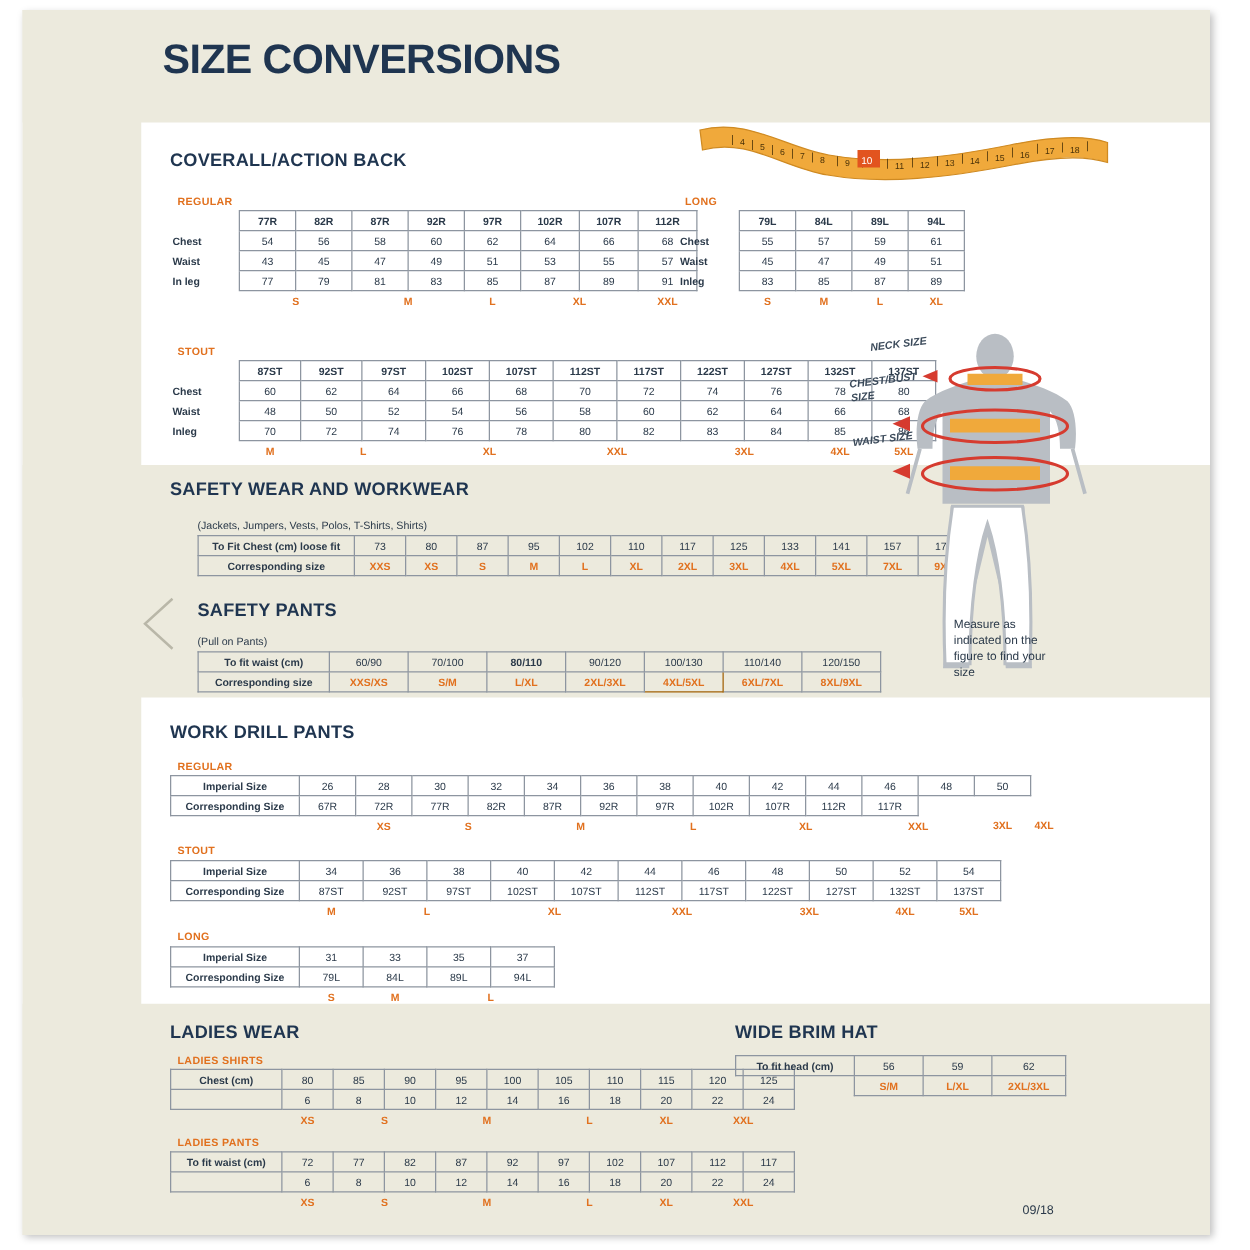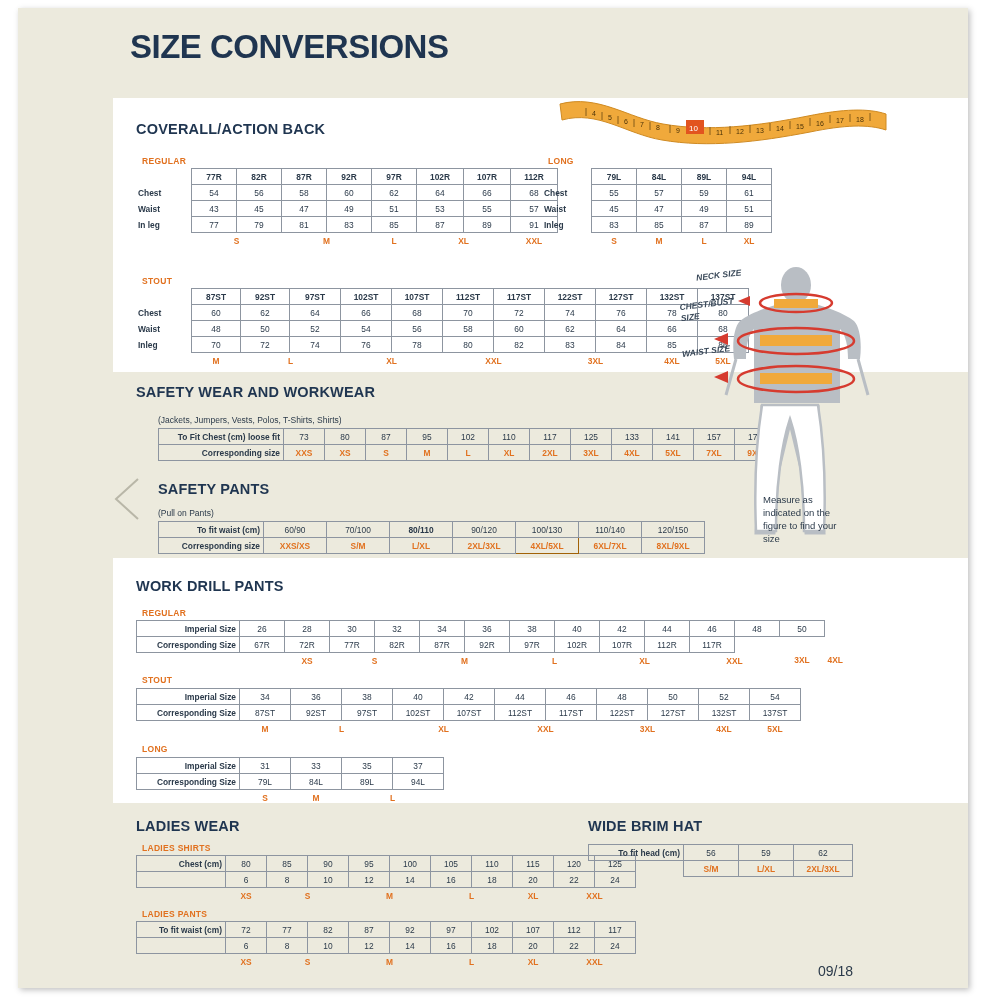--- a/index.html
+++ b/index.html
@@ -12,26 +12,26 @@
   .band3{position:absolute;left:0;top:795px;width:950px;height:185px;background:#eceadd;}
   .content{position:absolute;left:0;top:0;width:844px;height:980px;}
 
   h1.title{position:absolute;left:112px;top:20px;margin:0;font-size:33px;font-weight:bold;letter-spacing:-0.5px;color:#1f3550;font-family:"Liberation Sans",sans-serif;}
   .subtitle{position:absolute;left:114px;top:58px;font-size:10.5px;color:#2b3a4a;}
 
   .sec-title{position:absolute;font-size:14.5px;font-weight:bold;color:#1f3550;letter-spacing:.2px;}
   .cat{position:absolute;font-size:8.5px;font-weight:bold;color:#e1711f;letter-spacing:.3px;}
   .note{position:absolute;font-size:8.5px;color:#2b3a4a;}
   .measure-note{position:absolute;font-size:9.5px;color:#2b3a4a;line-height:13px;}
-  .footer-code{position:absolute;font-size:14px;color:#2b3a4a;}
+  .footer-code{position:absolute;font-size:10px;color:#2b3a4a;}
 
   table.t{position:absolute;border-collapse:collapse;font-size:8.4px;}
   table.t td{border:1px solid #8d95a0;padding:1px 3px;text-align:center;height:13px;color:#2b3a4a;white-space:nowrap;}
   table.t td.lbl{text-align:left;font-weight:bold;border-left:none;border-top:none;border-bottom:none;padding-left:2px;}
-  table.t td.lblb{text-align:right;font-weight:bold;margin-left:21px;}
+  table.t td.lblb{text-align:center;font-weight:bold;margin-left:21px;}
   table.t td.blank{border:none;}
   table.t td.size{color:#e1711f;font-weight:bold;border:none;}
   table.t tr.hdr td{font-weight:bold;}
 
   .arrow{position:absolute;left:95px;top:470px;width:26px;height:42px;}
   .figure{position:absolute;left:660px;top:255px;width:250px;height:300px;}
   .tape{position:absolute;left:540px;top:88px;width:330px;height:60px;}
 
   .lbl-note{position:absolute;font-size:8.5px;font-weight:bold;color:#3b4a5a;font-style:italic;}
 </style>

